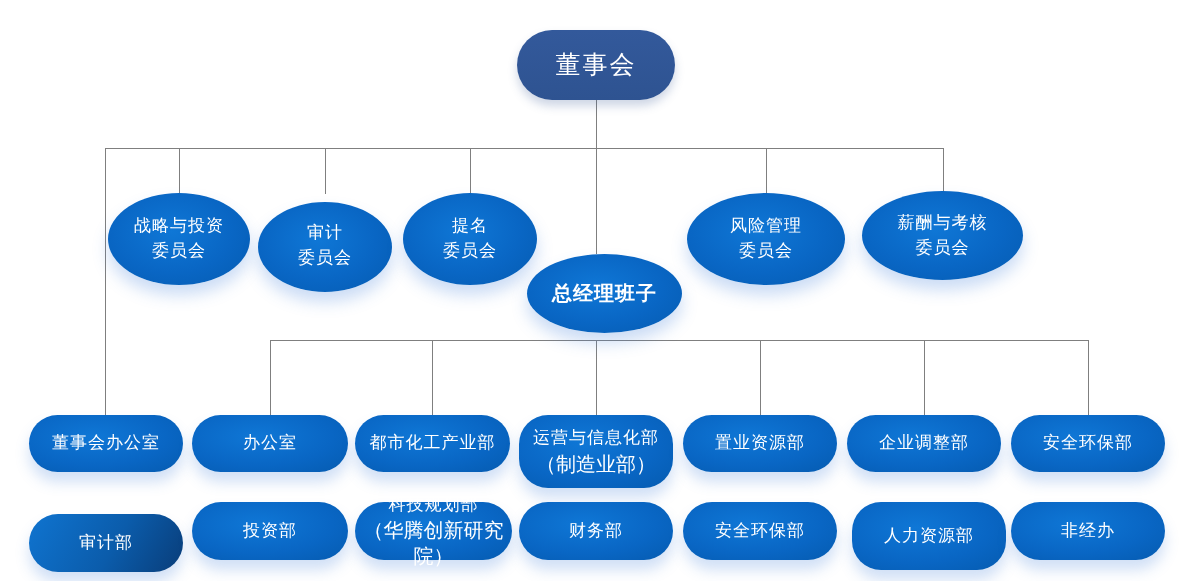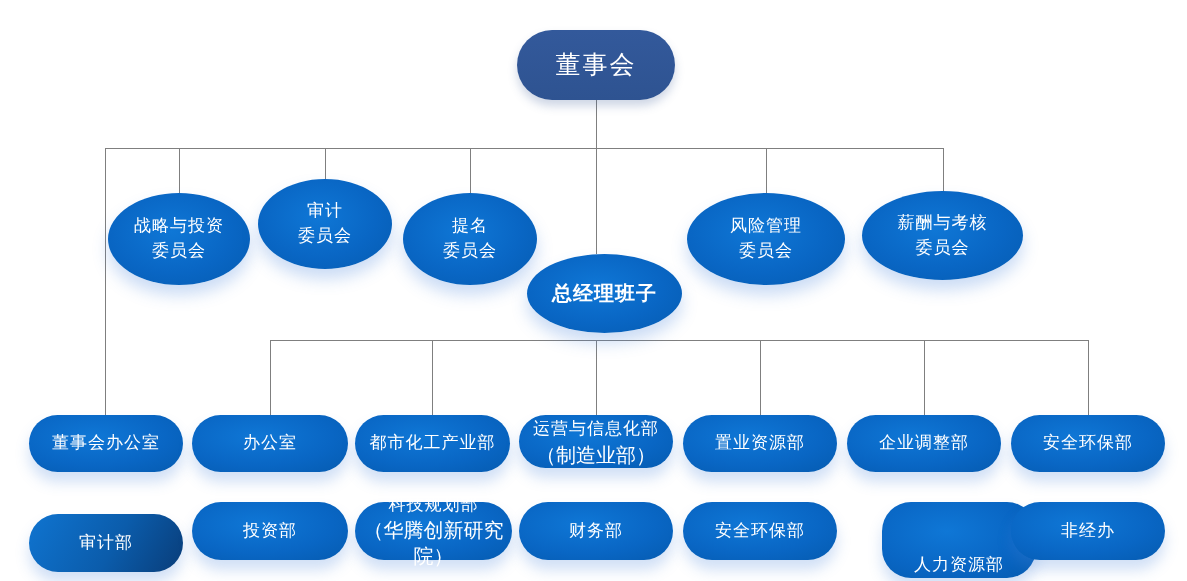--- a/index.html
+++ b/index.html
@@ -62,21 +62,21 @@
   <div class="line vline" style="left:1088px;top:340px;height:75px;"></div>
 
   <div class="node board" style="left:517px;top:30px;width:158px;height:70px;">
     <span>董事会</span>
   </div>
 
   <div class="node ellipse" style="left:108px;top:193px;width:142px;height:92px;">
     <span>战略与投资</span>
     <span>委员会</span>
   </div>
-  <div class="node ellipse" style="left:258px;top:179px;width:134px;height:90px;">
+  <div class="node ellipse" style="left:258px;top:202px;width:134px;height:90px;font-family:Liberation Mono, monospace;">
     <span>审计</span>
     <span>委员会</span>
   </div>
   <div class="node ellipse" style="left:403px;top:193px;width:134px;height:92px;">
     <span>提名</span>
     <span>委员会</span>
   </div>
   <div class="node ellipse" style="left:687px;top:193px;width:158px;height:92px;">
     <span>风险管理</span>
     <span>委员会</span>
@@ -92,21 +92,21 @@
 
   <div class="node pill" style="left:29px;top:415px;width:154px;height:57px;">
     <span>董事会办公室</span>
   </div>
   <div class="node pill" style="left:192px;top:415px;width:156px;height:57px;justify-content:center;">
     <span>办公室</span>
   </div>
   <div class="node pill" style="left:355px;top:415px;width:155px;height:57px;">
     <span>都市化工产业部</span>
   </div>
-  <div class="node pill" style="left:519px;top:415px;width:154px;height:53px;justify-content:flex-end;">
+  <div class="node pill" style="left:519px;top:415px;width:154px;height:73px;">
     <span>运营与信息化部</span>
     <span class="sub">（制造业部）</span>
   </div>
   <div class="node pill" style="left:847px;top:415px;width:154px;height:57px;">
     <span>企业调整部</span>
   </div>
   <div class="node pill" style="left:683px;top:415px;width:154px;height:57px;">
     <span>置业资源部</span>
   </div>
   <div class="node pill" style="left:1011px;top:415px;width:154px;height:57px;">
@@ -122,20 +122,20 @@
   <div class="node pill" style="left:355px;top:502px;width:157px;height:58px;">
     <span>科技规划部</span>
     <span class="sub">（华腾创新研究院）</span>
   </div>
   <div class="node pill" style="left:519px;top:502px;width:154px;height:58px;">
     <span>财务部</span>
   </div>
   <div class="node pill" style="left:683px;top:502px;width:154px;height:58px;">
     <span>安全环保部</span>
   </div>
-  <div class="node pill" style="left:882px;top:502px;width:154px;height:76px;justify-content:flex-end;">
+  <div class="node pill" style="left:852px;top:502px;width:154px;height:68px;">
     <span>人力资源部</span>
   </div>
   <div class="node pill" style="left:1011px;top:502px;width:154px;height:58px;">
     <span>非经办</span>
   </div>
 
 </div>
 
 </body></html>

